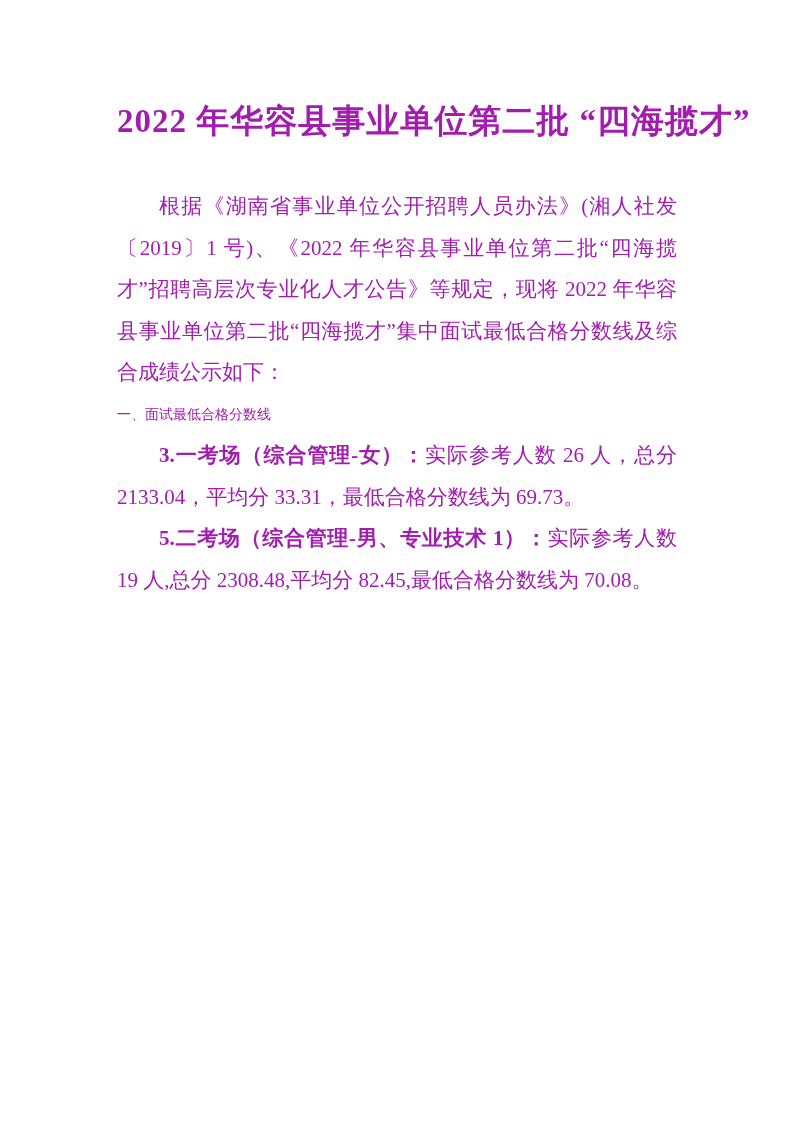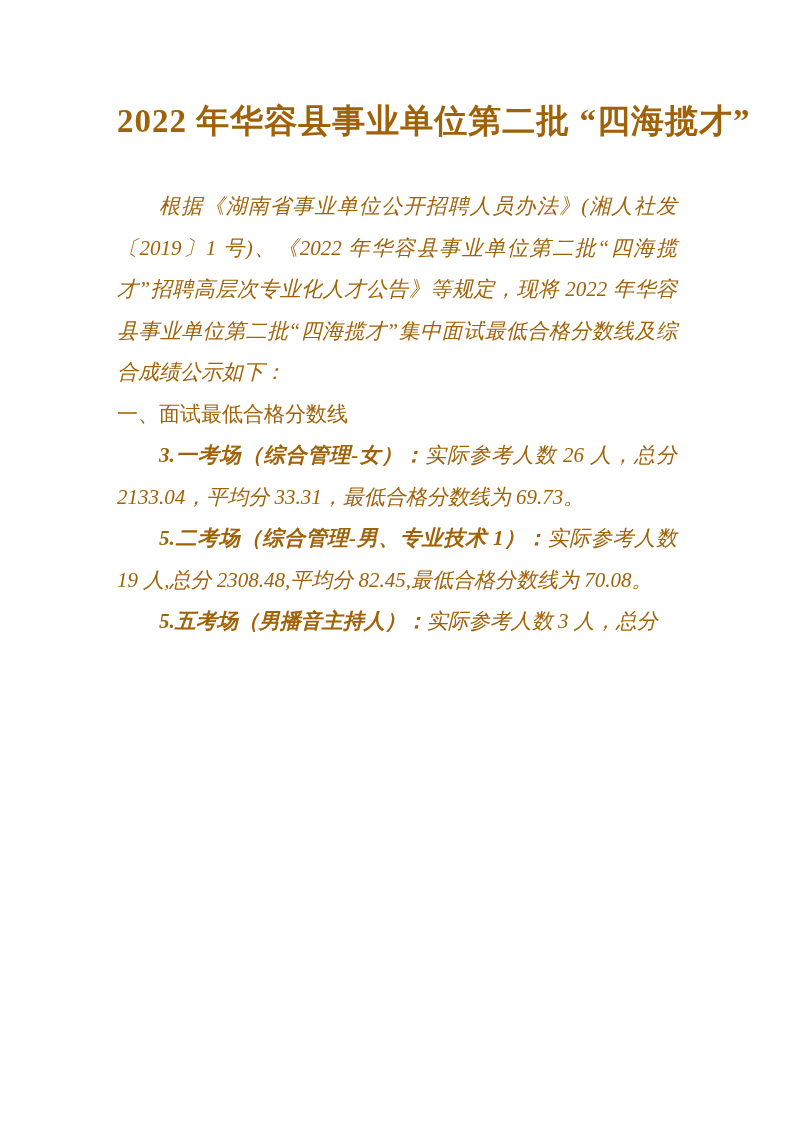--- a/index.html
+++ b/index.html
@@ -6,21 +6,21 @@
     margin: 0;
     padding: 0;
     background: #ffffff;
   }
   .page {
     position: relative;
     width: 793px;
     height: 1122px;
     background: #ffffff;
     overflow: hidden;
-    color: #a16207;
+    color: #a21caf;
     font-family: "Liberation Serif", serif;
   }
   .content {
     position: absolute;
     left: 117px;
     top: 93px;
     width: 560px;
   }
   .doc-title {
     margin: 0;
@@ -38,25 +38,24 @@
   }
   .para {
     margin: 0;
     font-size: 21px;
     line-height: 41.5px;
     text-align: justify;
     text-justify: inter-character;
   }
   .indent {
     text-indent: 2em;
-    font-style: italic;
   }
   .section-heading {
     margin: 0;
-    font-size: 21px;
+    font-size: 14px;
     line-height: 41.5px;
     font-weight: 400;
     text-align: left;
   }
   .venue-head {
     font-weight: 700;
   }
 </style>
 </head>
 <body>
@@ -74,17 +73,16 @@
 
       <p class="section-heading">一、面试最低合格分数线</p>
 
 
       <p class="para indent"><span class="venue-head">3.一考场（综合管理-女）：</span><span>实际参考人数 26 人，总分 2133.04，平均分 33.31，最低合格分数线为 69.73。</span></p>
 
       <p class="para indent"><span class="venue-head">5.二考场（综合管理-男、专业技术 1）：</span><span>实际参考人数 19 人,总分 2308.48,平均分 82.45,最低合格分数线为 70.08。</span></p>
 
 
 
-      <p class="para indent"><span class="venue-head">5.五考场（男播音主持人）：</span><span>实际参考人数 3 人，总分</span></p>
 
     </div>
   </div>
 </div>
 
 </body></html>

